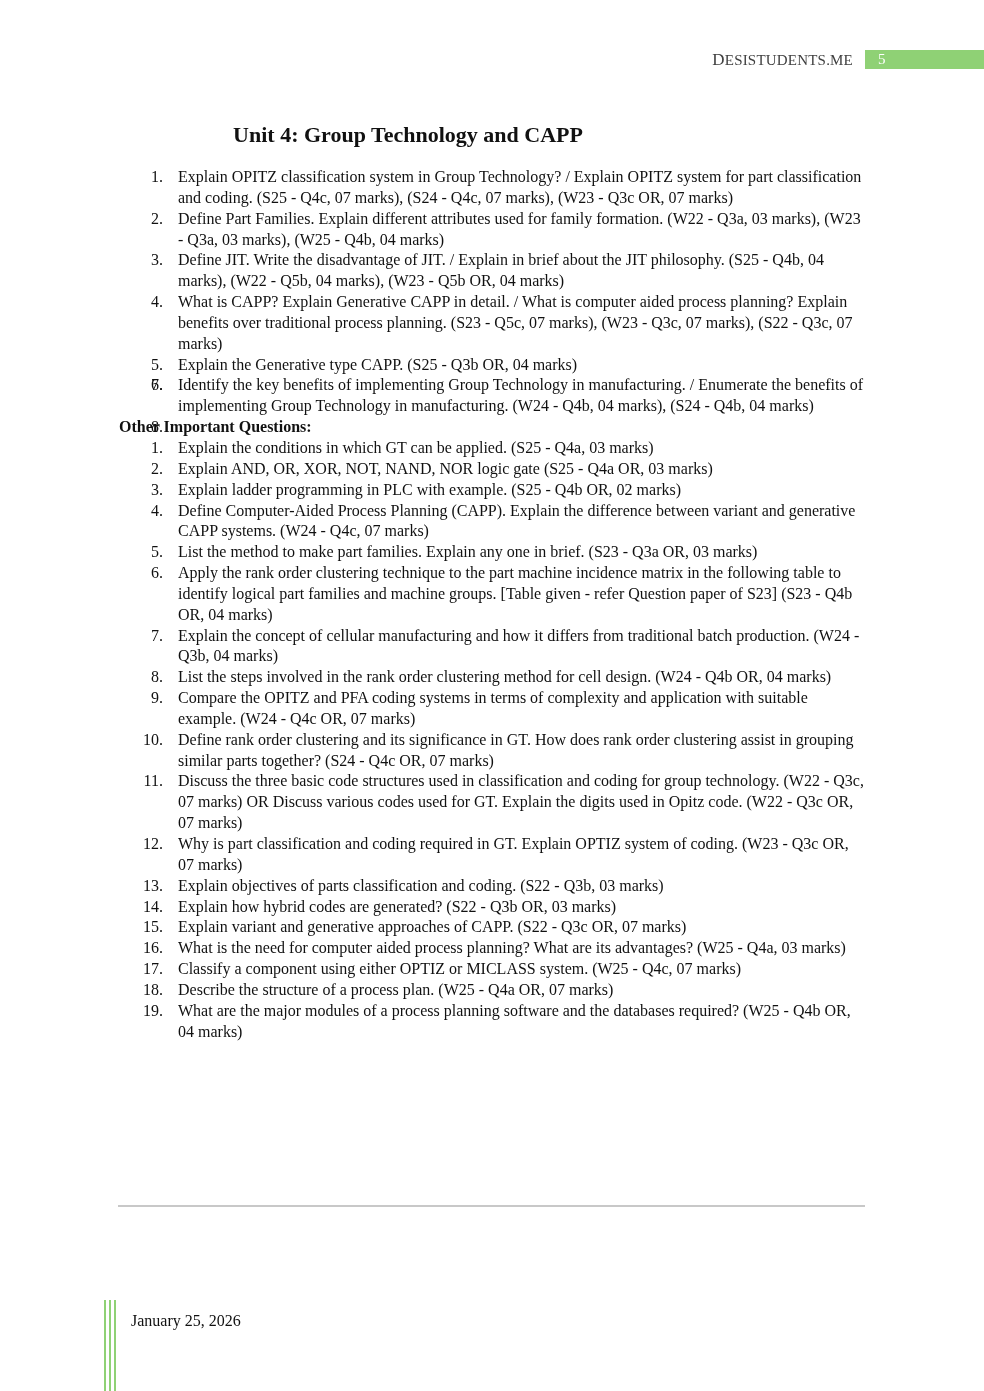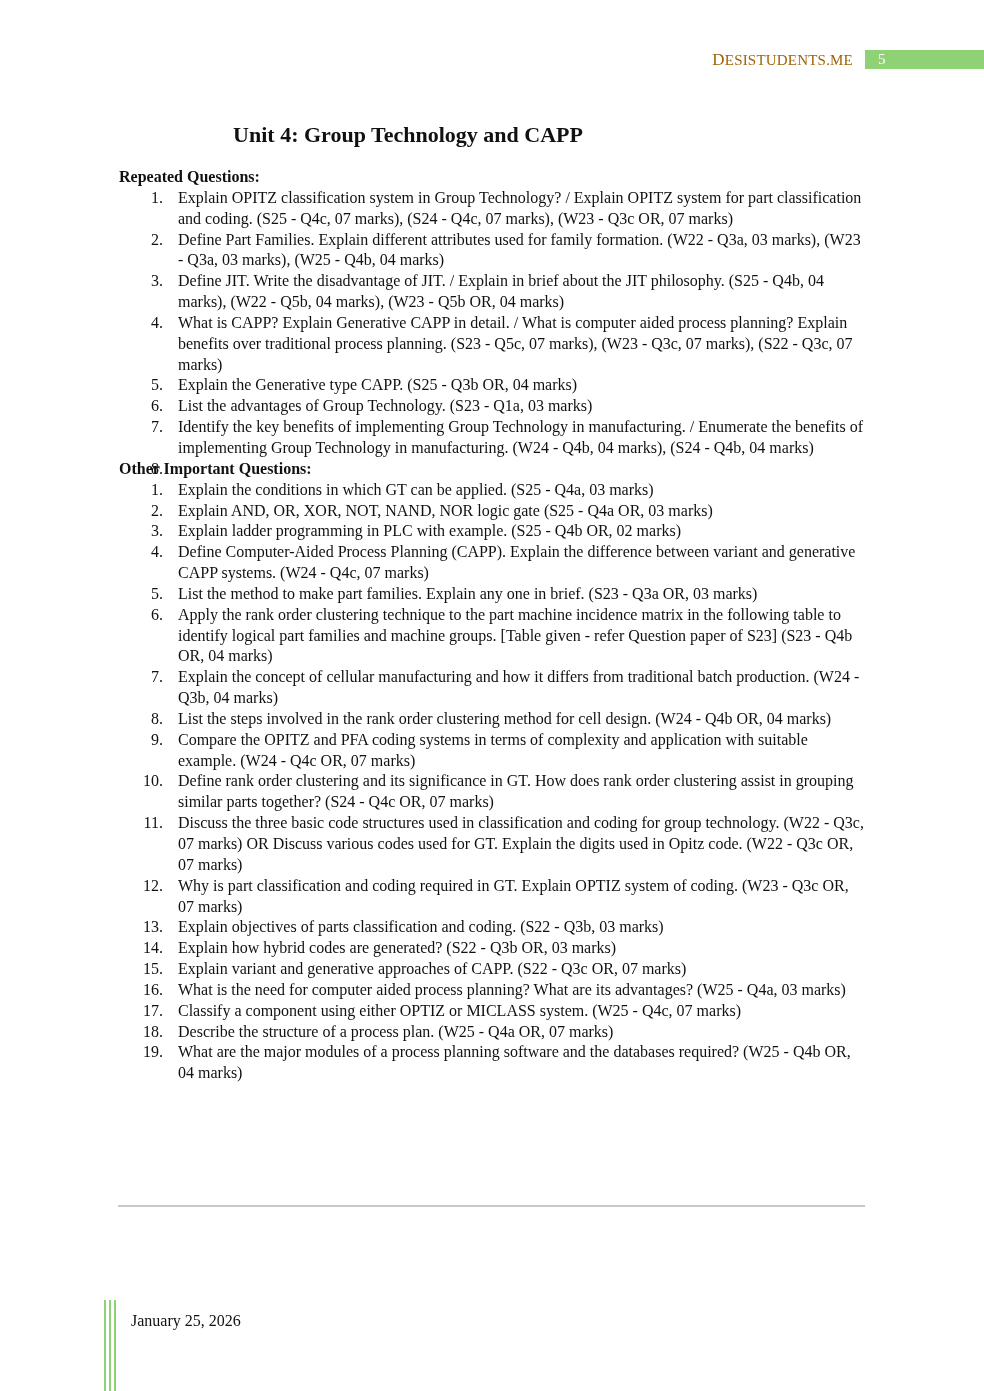--- a/index.html
+++ b/index.html
@@ -1,18 +1,18 @@
 <!DOCTYPE html>
 <html><head>
 <meta charset="utf-8">
 <style>
   html, body { margin: 0; padding: 0; background: #ffffff; }
   body { width: 984px; height: 1391px; position: relative; overflow: hidden;
          font-family: "Liberation Serif", "DejaVu Serif", serif; color: #111; }
-  .hdr-site { position: absolute; top: 51px; right: 131px; font-size: 15px; color: #a16207;
+  .hdr-site { position: absolute; top: 51px; right: 131px; font-size: 15px; color: #404040;
               font-variant: small-caps; letter-spacing: 0.2px; line-height: 18px; }
   .hdr-site .big { font-size: 17px; }
   .hdr-bar { position: absolute; top: 50px; left: 865px; width: 119px; height: 19px;
              background: #8fd175; }
   .hdr-page { position: absolute; left: 13px; top: 0; line-height: 19px; font-size: 15px;
               color: #ffffff; }
   .title { position: absolute; top: 121px; left: 0; width: 816px; text-align: center;
            font-size: 22px; font-weight: bold; line-height: 28px; }
   .content { position: absolute; top: 167px; left: 119px; width: 746px; font-size: 16px;
              line-height: 20.85px; }
@@ -32,28 +32,27 @@
 <div>
   <div class="hdr-site"><span class="big">D</span><span>ESISTUDENTS.ME</span></div>
   <div class="hdr-bar">
     <span class="hdr-page">5</span>
   </div>
 </div>
 
 <h1 class="title" style="margin:0">Unit 4: Group Technology and CAPP</h1>
 
 <div class="content" id="content">
-    <div class="section-heading">Repeated Questions:</div>
     <ol>
       <li><span class="num">1.</span><span>Explain OPITZ classification system in Group Technology? / Explain OPITZ system for part classification and coding. (S25 - Q4c, 07 marks), (S24 - Q4c, 07 marks), (W23 - Q3c OR, 07 marks)</span></li>
       <li><span class="num">2.</span><span>Define Part Families. Explain different attributes used for family formation. (W22 - Q3a, 03 marks), (W23 - Q3a, 03 marks), (W25 - Q4b, 04 marks)</span></li>
       <li><span class="num">3.</span><span>Define JIT. Write the disadvantage of JIT. / Explain in brief about the JIT philosophy. (S25 - Q4b, 04 marks), (W22 - Q5b, 04 marks), (W23 - Q5b OR, 04 marks)</span></li>
       <li><span class="num">4.</span><span>What is CAPP? Explain Generative CAPP in detail. / What is computer aided process planning? Explain benefits over traditional process planning. (S23 - Q5c, 07 marks), (W23 - Q3c, 07 marks), (S22 - Q3c, 07 marks)</span></li>
       <li><span class="num">5.</span><span>Explain the Generative type CAPP. (S25 - Q3b OR, 04 marks)</span></li>
-      <li><span class="num">6.</span><span>List the advantages of Group Technology. (S23 - Q1a, 03 marks)</span></li>
+      <li><span class="num">6.</span></li>
       <li><span class="num">7.</span><span>Identify the key benefits of implementing Group Technology in manufacturing. / Enumerate the benefits of implementing Group Technology in manufacturing. (W24 - Q4b, 04 marks), (S24 - Q4b, 04 marks)</span></li>
       <li><span class="num">8.</span></li>
     </ol>
     <div class="section-heading">Other Important Questions:</div>
     <ol>
       <li><span class="num">1.</span><span>Explain the conditions in which GT can be applied. (S25 - Q4a, 03 marks)</span></li>
       <li><span class="num">2.</span><span>Explain AND, OR, XOR, NOT, NAND, NOR logic gate (S25 - Q4a OR, 03 marks)</span></li>
       <li><span class="num">3.</span><span>Explain ladder programming in PLC with example. (S25 - Q4b OR, 02 marks)</span></li>
       <li><span class="num">4.</span><span>Define Computer-Aided Process Planning (CAPP). Explain the difference between variant and generative CAPP systems. (W24 - Q4c, 07 marks)</span></li>
       <li><span class="num">5.</span><span>List the method to make part families. Explain any one in brief. (S23 - Q3a OR, 03 marks)</span></li>

